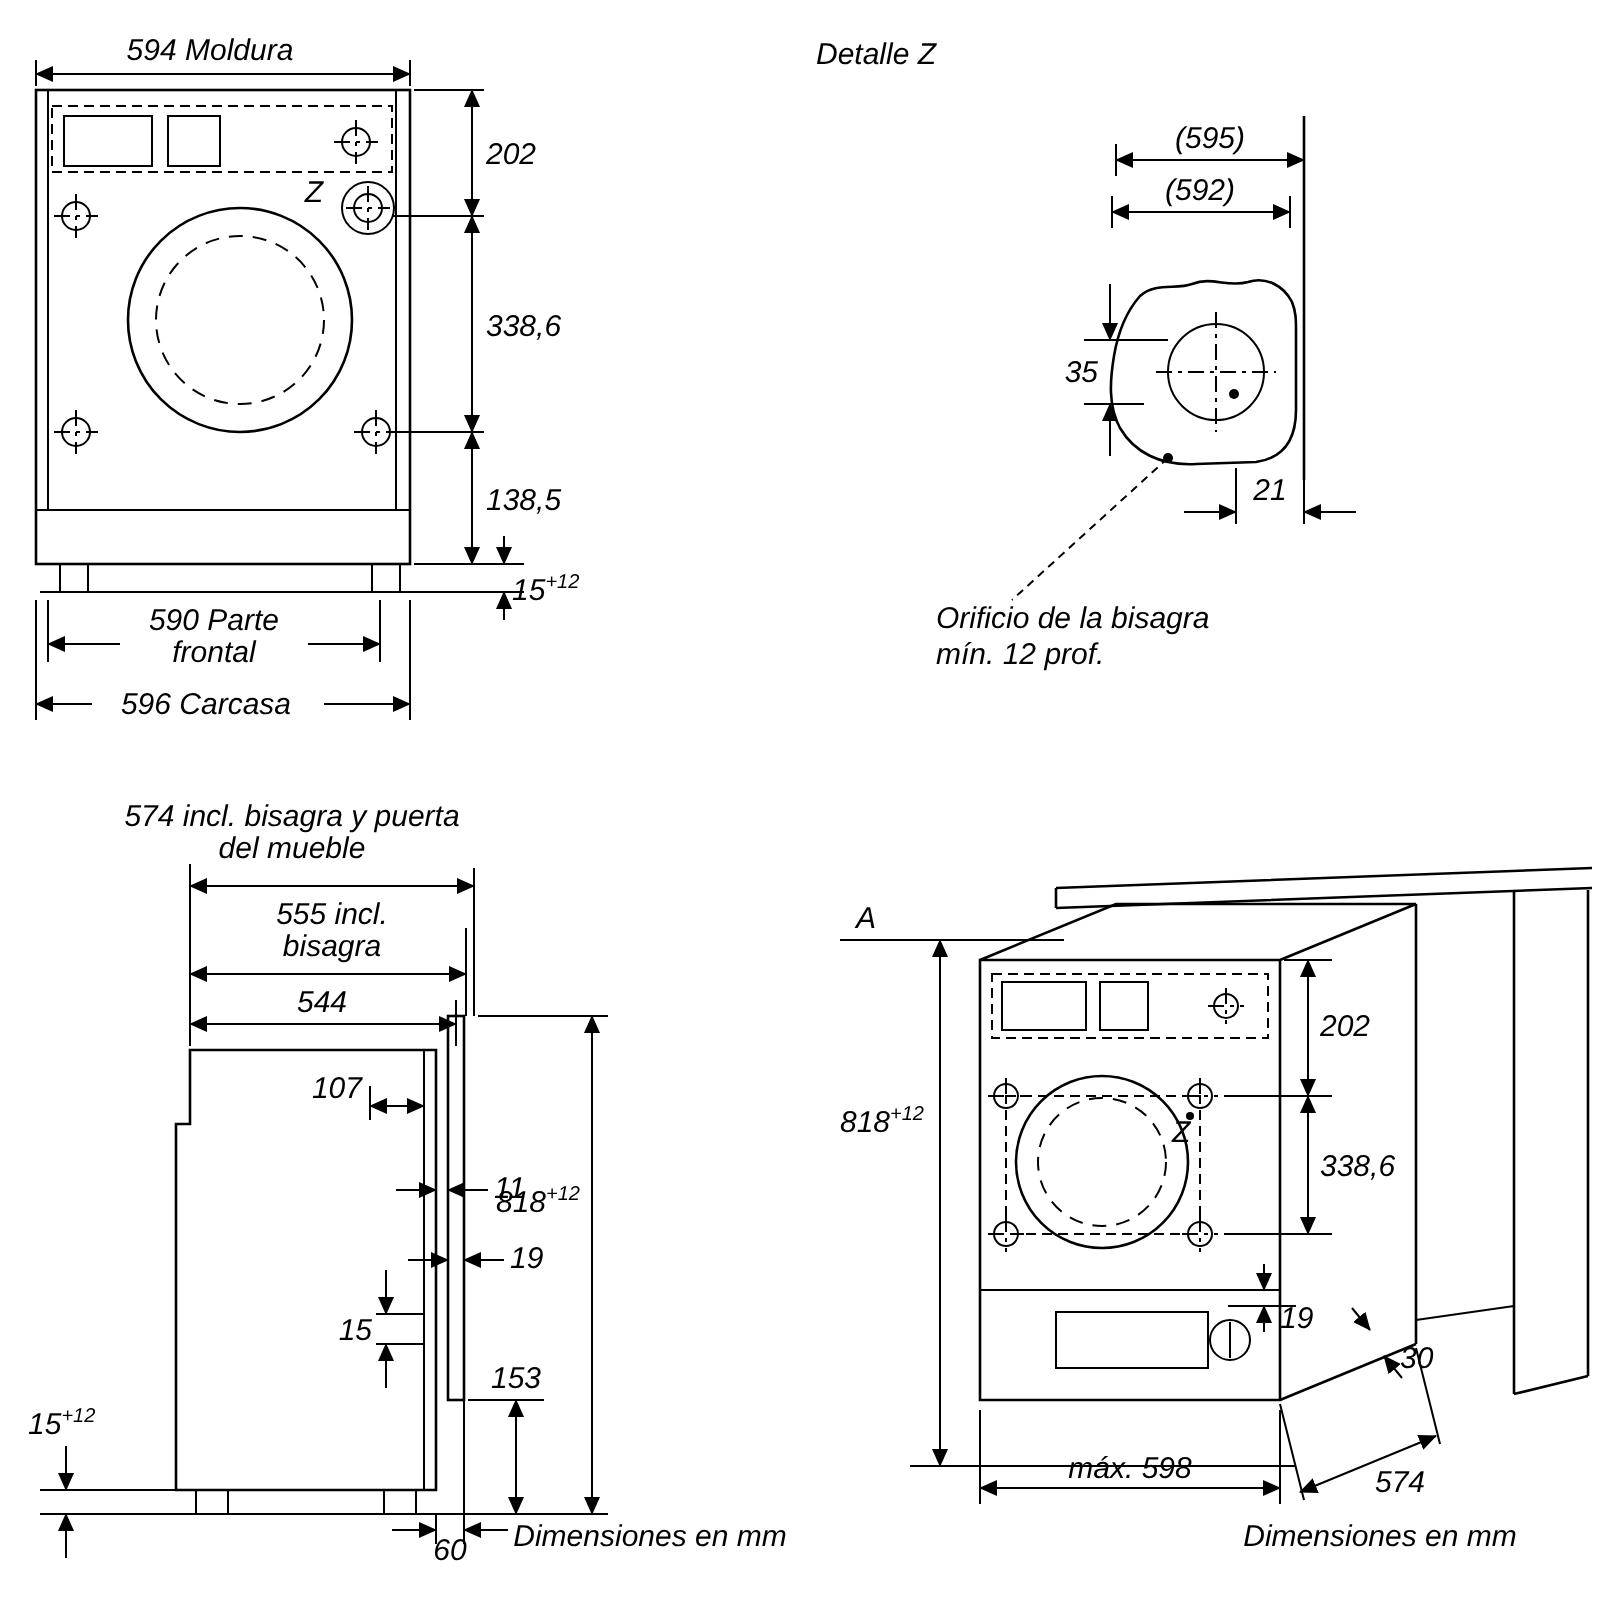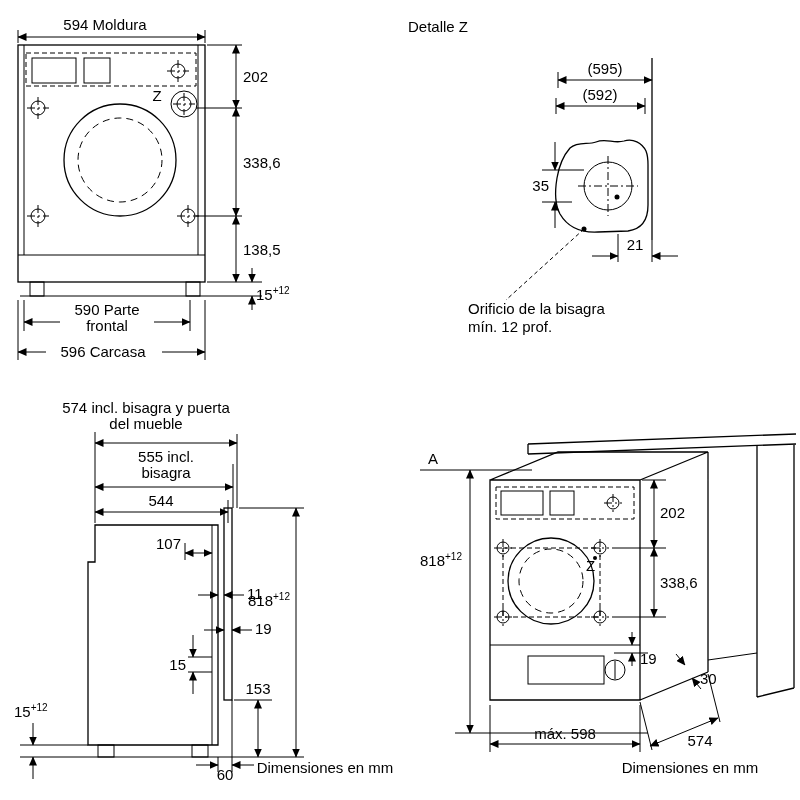--- a/index.html
+++ b/index.html
@@ -1,16 +1,16 @@
 <!DOCTYPE html>
 <html><head>
 <meta charset="utf-8">
 <style>
   html,body{margin:0;padding:0;background:#fff;}
-  #stage{position:relative;width:800px;height:800px;background:#fff;}
+  #stage{position:relative;width:800px;height:800px;background:#fff;font-style:italic;}
   svg{display:block;}
   svg text{font-family:"Liberation Sans",sans-serif;font-size:15px;fill:#000;}
   .sup{font-size:10px;}
   .ln{stroke:#000;fill:none;stroke-width:1;}
   .thick{stroke-width:1.3;}
   .dash{stroke-dasharray:5 3;}
   .cl{stroke-dasharray:8 3 2 3;}
   .dot{fill:#000;stroke:none;}
 </style>
 </head>

